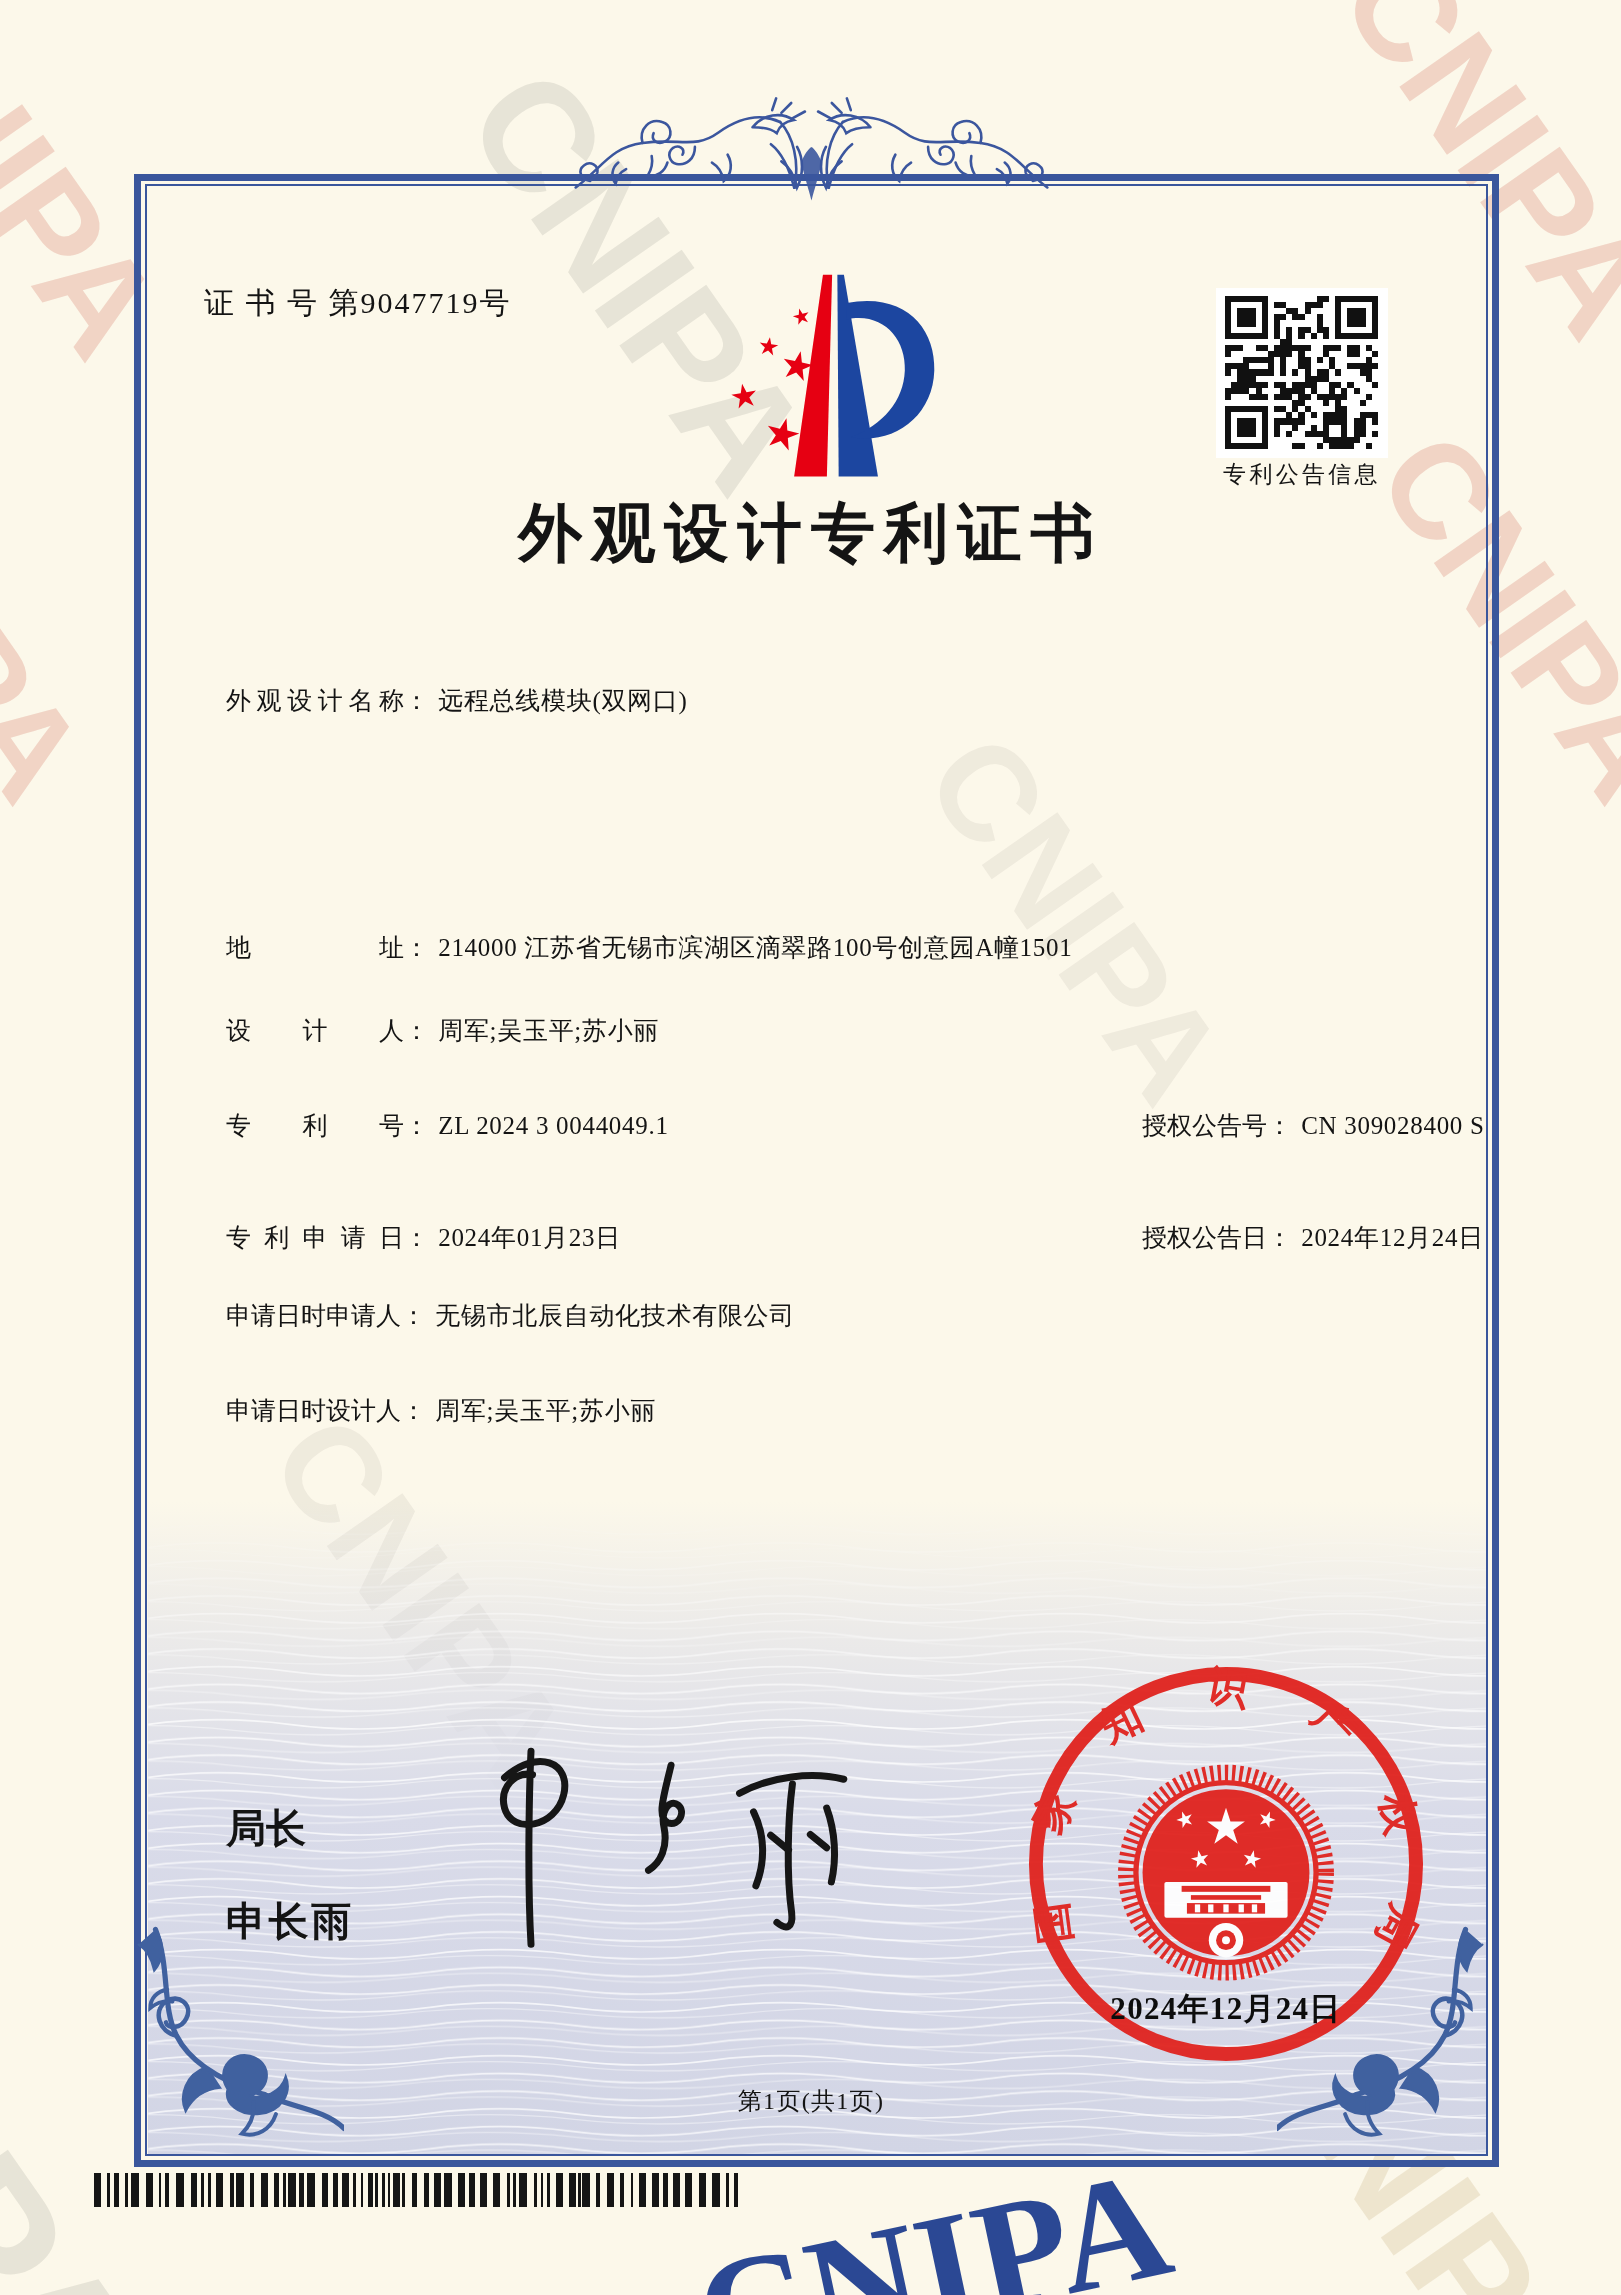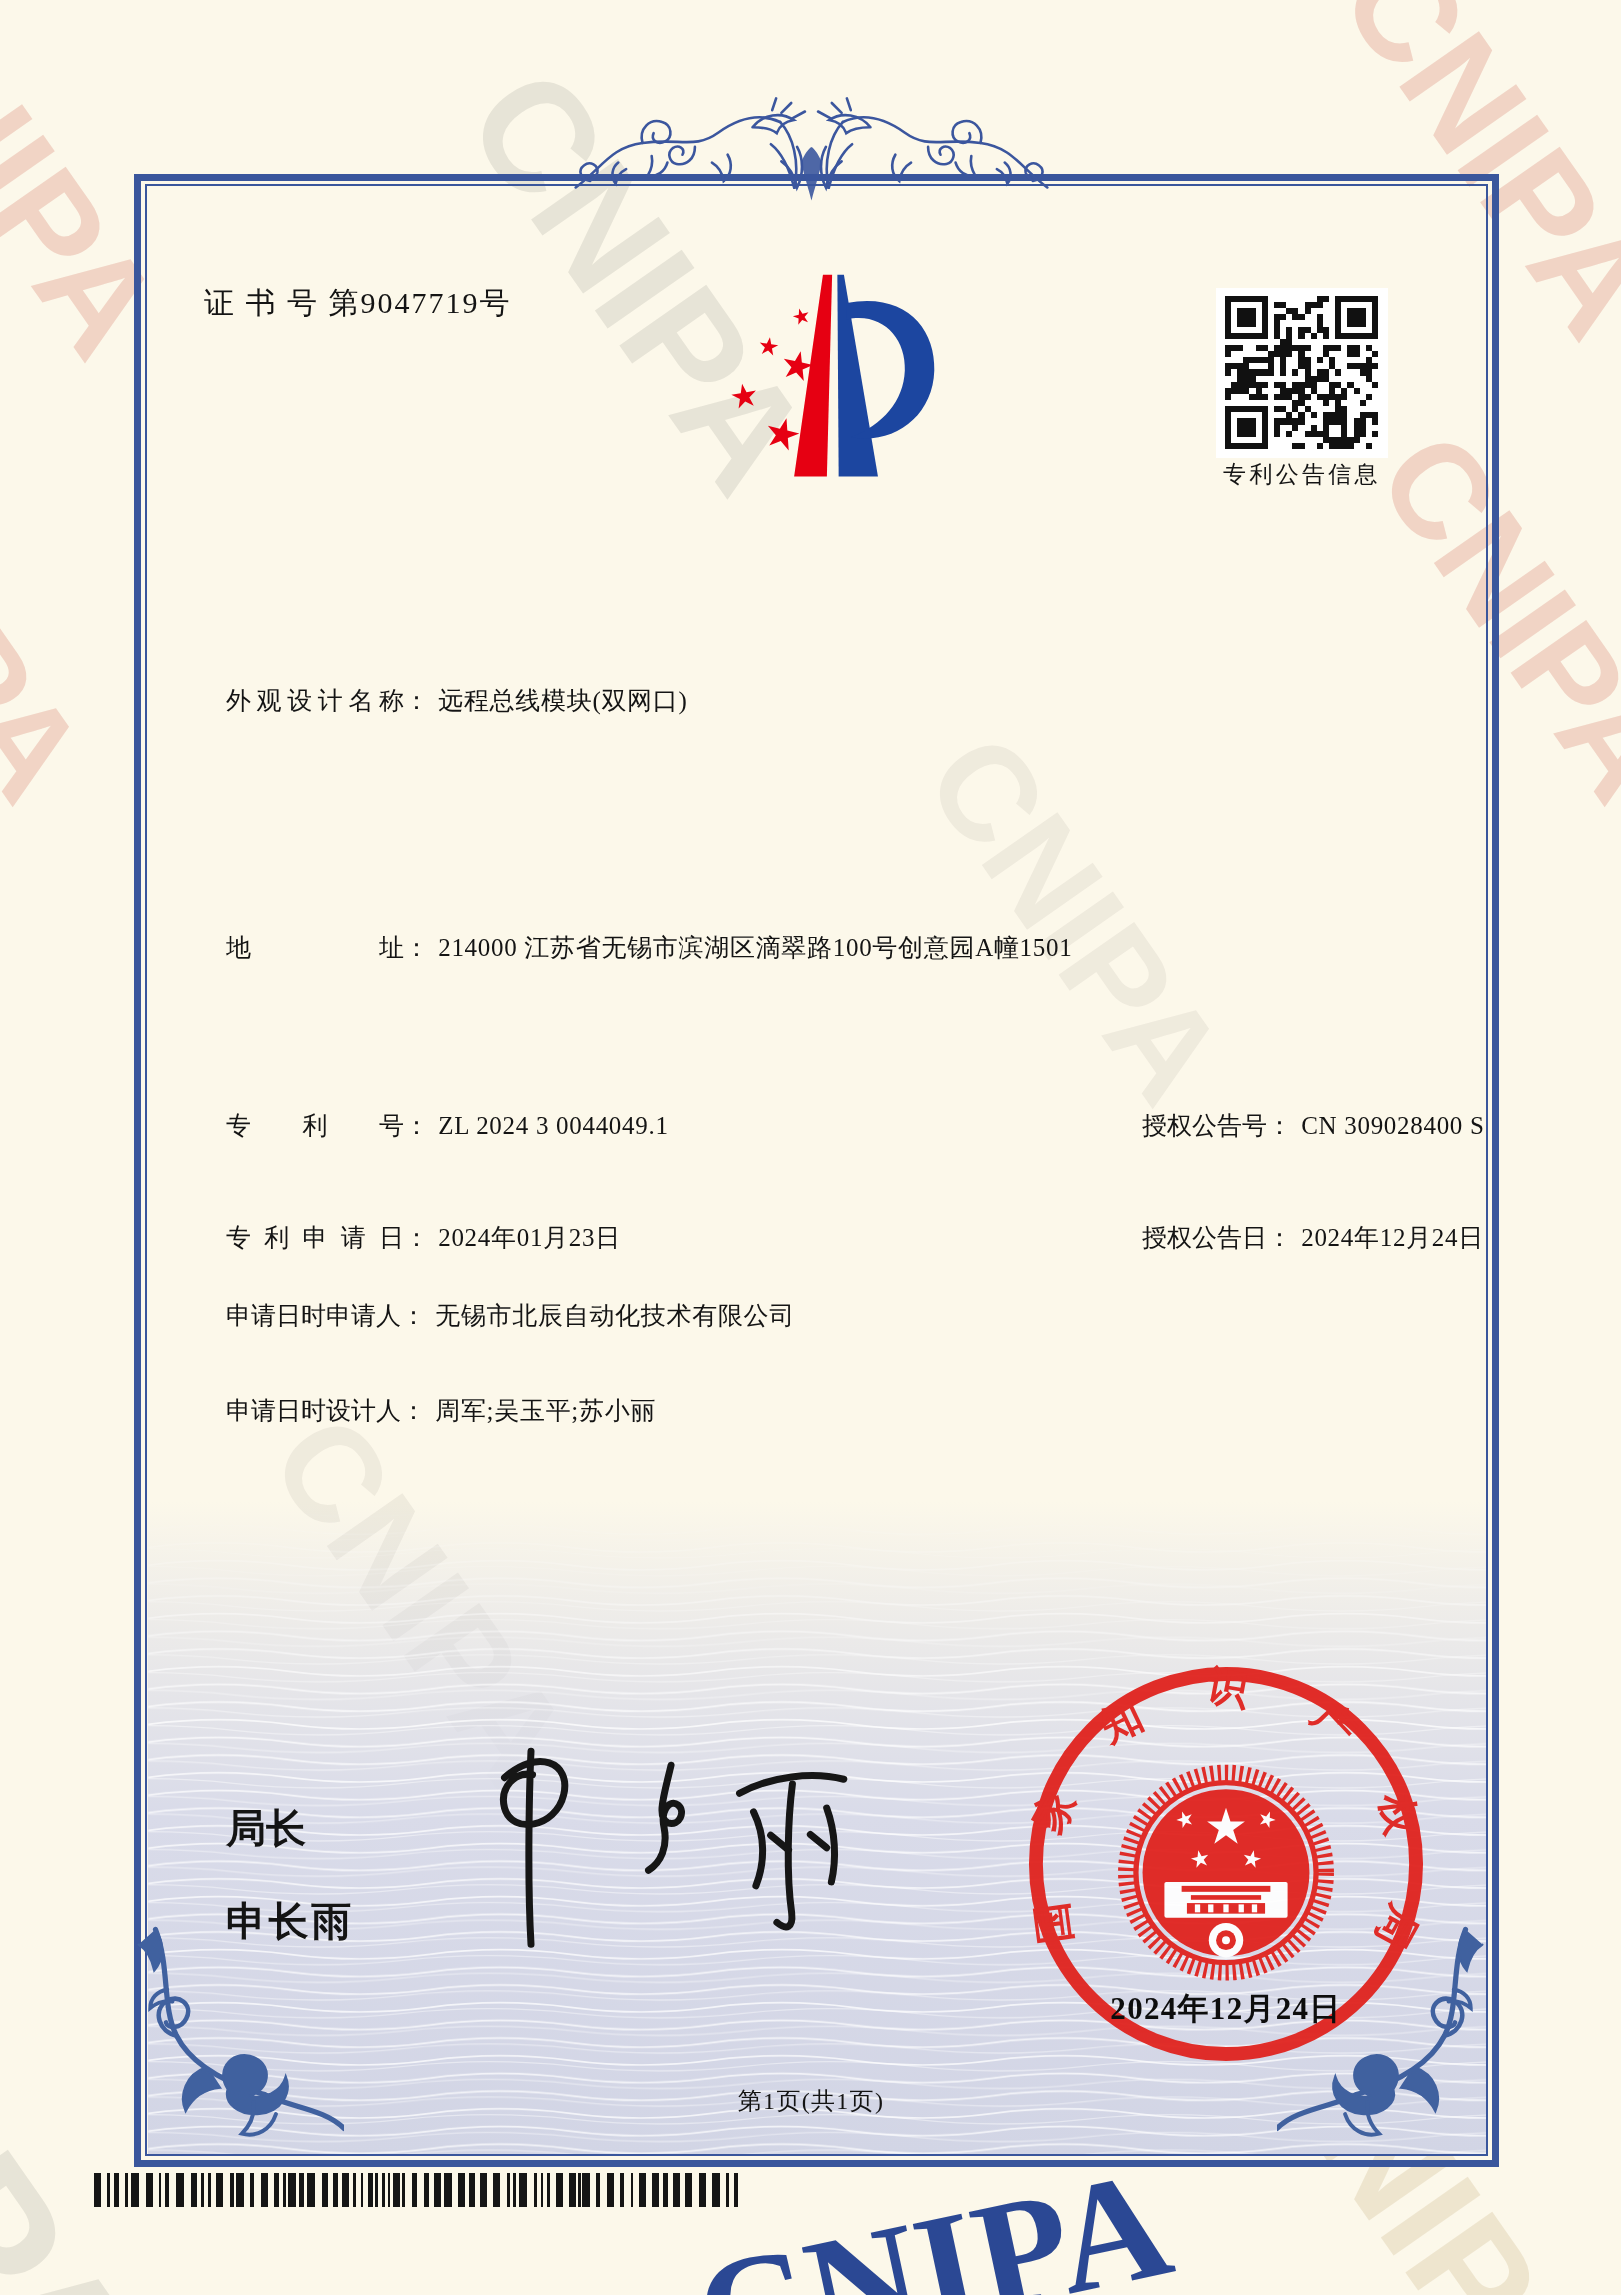--- a/index.html
+++ b/index.html
@@ -479,26 +479,30 @@
         <rect x="15" y="24" width="1" height="1" fill="#111"></rect>
         <rect x="17" y="24" width="1" height="1" fill="#111"></rect>
         <rect x="18" y="24" width="1" height="1" fill="#111"></rect>
         <rect x="19" y="24" width="1" height="1" fill="#111"></rect>
         <rect x="20" y="24" width="1" height="1" fill="#111"></rect>
         <rect x="23" y="24" width="1" height="1" fill="#111"></rect>
       </svg>
   </div>
   <div id="qr-caption">专利公告信息</div>
 
+  <div id="title">外观设计专利证书</div>
 
   <div class="row" id="row1">
     <span class="lbl">外观设计名称</span><span class="colon">：</span><span class="val">远程总线模块(双网口)</span>
   </div>
   <div class="row" id="row3">
     <span class="lbl">地址</span><span class="colon">：</span><span class="val">214000 江苏省无锡市滨湖区滴翠路100号创意园A幢1501</span>
+  </div>
+  <div class="row" id="row4">
+    <span class="lbl">设计人</span><span class="colon">：</span><span class="val">周军;吴玉平;苏小丽</span>
   </div>
   <div class="row" id="row5">
     <span class="lbl">专利号</span><span class="colon">：</span><span class="val">ZL 2024 3 0044049.1</span>
     <span class="rcol">
       <span class="lbl-auto">授权公告号</span><span class="colon">：</span><span class="val">CN 309028400 S</span>
     </span>
   </div>
   <div class="row" id="row6">
     <span class="lbl">专利申请日</span><span class="colon">：</span><span class="val">2024年01月23日</span>
     <span class="rcol">

